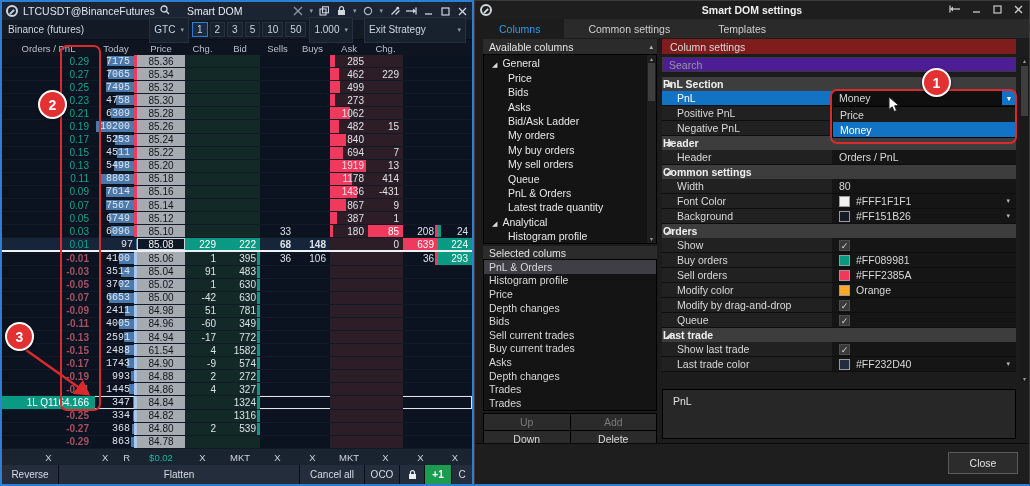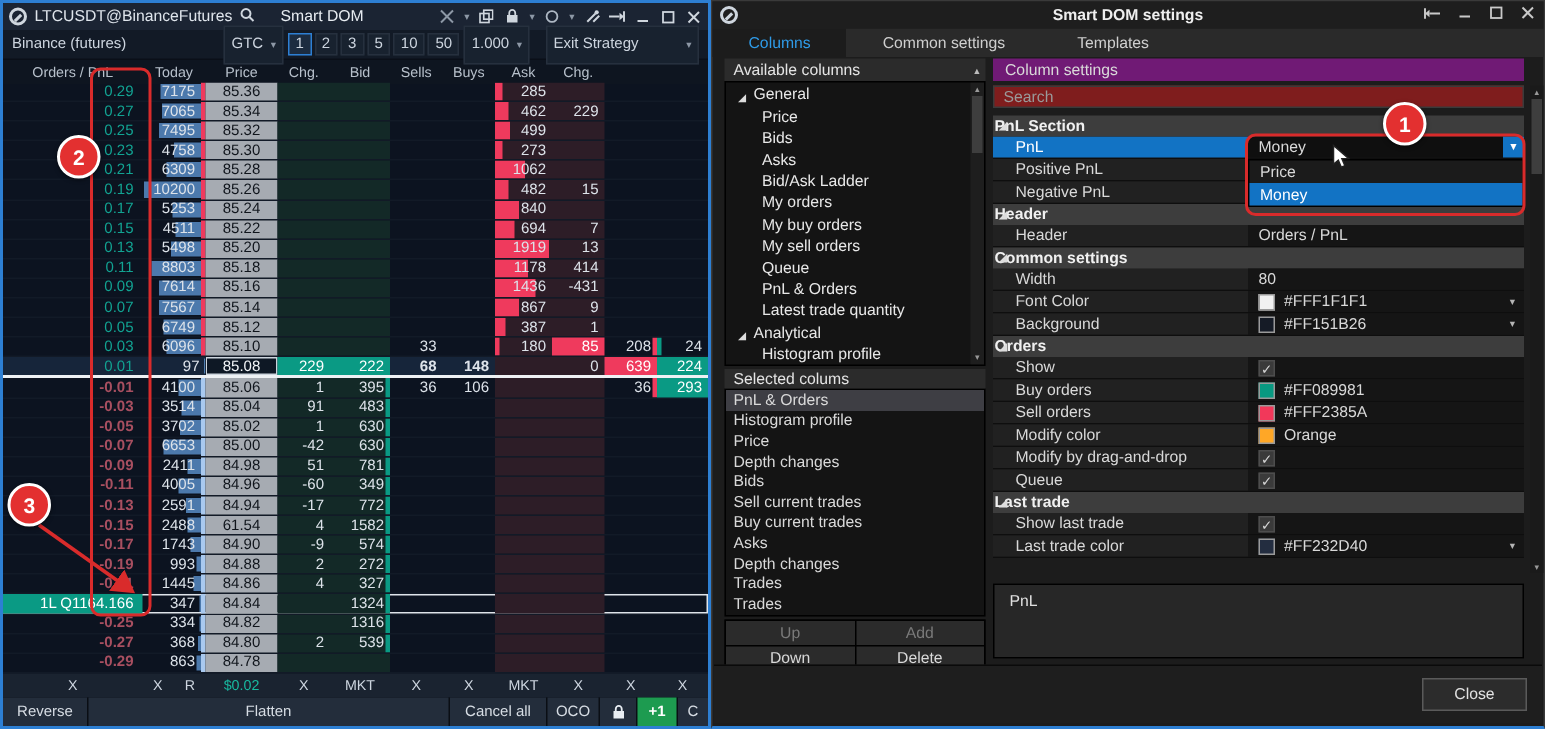--- a/index.html
+++ b/index.html
@@ -30,21 +30,21 @@
   .dom-header{height:16px;align-items:center;font-size:9.5px;color:#b7c0cb;background:#0e1520;}
   .dom-header div{text-align:center;overflow:hidden;white-space:nowrap;}
 
   .rows{position:absolute;top:53px;bottom:35px;left:0;right:0;display:flex;flex-direction:column;overflow:hidden;}
   .r{flex:1;border-bottom:1px solid rgba(130,150,180,0.05);}
   .c{position:relative;display:flex;align-items:center;justify-content:flex-end;
     padding-right:4px;font-size:10px;color:#dde3ea;overflow:hidden;box-sizing:border-box;}
   .c.pnl{color:#12a392;padding-right:6px;}
   .c.pnl.neg{color:#a84f60;font-weight:bold;}
   .c.today .tbar{position:absolute;right:0;top:1px;bottom:1px;background:#5d93cf;opacity:.8;}
-  .c.today span.v{position:relative;z-index:1;}
+  .c.today span.v{position:relative;z-index:1;font-family:Liberation Mono, monospace;}
   .r.sideA .c.today{border-right:3px solid #ef3a5d;}
   .r.sideB .c.today{border-right:3px solid #a9c9ef;}
   .c.price{background:#a6abb2;color:#10151c;justify-content:center;padding:0;}
   .c.chg,.c.bid{background:#132927;}
   .c.ask,.c.chg2{background:#2d1d27;}
   .c.ask .abar{position:absolute;left:0;top:0;bottom:0;background:#ef3a5d;}
   .c.ask span.v{position:relative;z-index:1;}
   .bstripe::after{content:"";position:absolute;right:0;top:0;bottom:0;width:3px;background:#0a9a84;}
   .fteal{background:#0a9a84 !important;color:#fff !important;}
   .fred{background:#ef3a5d !important;color:#fff !important;}
@@ -94,23 +94,23 @@
   .sel-h{height:13px;margin-top:2px;}
   .sel-list{height:150px;background:#141414;border:1px solid #000;}
   .sitem{height:13.6px;display:flex;align-items:center;padding-left:5px;white-space:nowrap;}
   .sitem.selected{background:#3e3e44;}
   .btn-grid{display:grid;grid-template-columns:1fr 1fr;grid-auto-rows:16px;gap:1px;background:#000;
     border:1px solid #000;margin-top:2px;}
   .btn-grid div{background:#2b2b2b;display:flex;align-items:center;justify-content:center;}
   .btn-grid .dim{color:#7a7a7a;}
 
   .rp{position:absolute;left:187px;top:0;width:354px;height:486px;}
-  .cs-h{position:absolute;top:38px;left:0;right:0;height:15px;background:#701a75;display:flex;
+  .cs-h{position:absolute;top:38px;left:0;right:0;height:15px;background:#7f1d1d;display:flex;
     align-items:center;padding:0 8px;}
-  .search{position:absolute;top:56px;left:0;right:0;height:15px;background:#7f1d1d;
+  .search{position:absolute;top:56px;left:0;right:0;height:15px;background:#4c1d95;
     border:1px solid #3a3a3a;color:#9a9a9a;display:flex;align-items:center;padding:0 6px;box-sizing:border-box;}
   .sgrid{position:absolute;top:76px;left:0;right:0;}
   .sec{height:14px;background:#3d3d3d;font-weight:bold;color:#f0f0f0;display:flex;align-items:center;
     padding-left:1px;position:relative;}
   .sec .tri{position:absolute;left:4px;}
   .srow{height:15px;display:flex;border-bottom:1px solid #0e0e0e;box-sizing:border-box;}
   .slabel{width:170px;background:#212121;display:flex;align-items:center;padding-left:15px;box-sizing:border-box;}
   .sval{flex:1;background:#151515;display:flex;align-items:center;padding-left:7px;gap:6px;position:relative;}
   .srow.selected .slabel{background:#1273c4;color:#fff;}
   .srow.selected .sval{background:#0f0f0f;}

